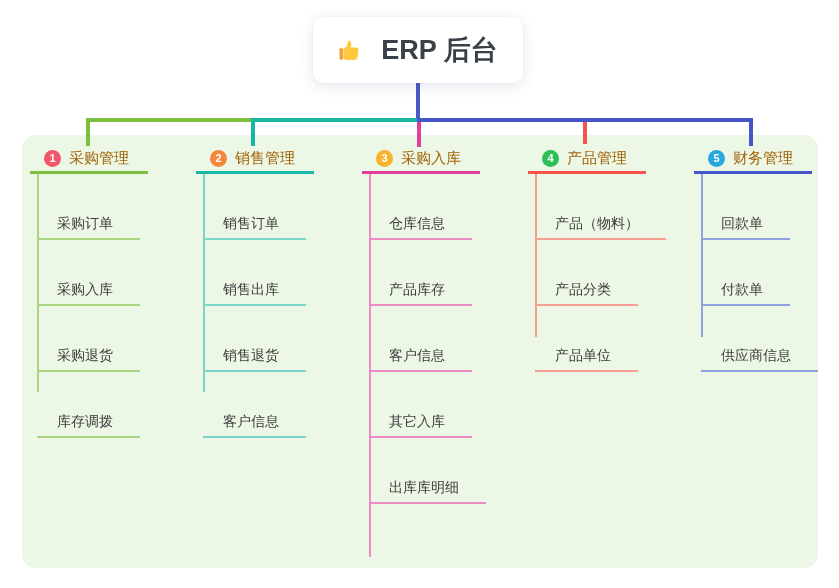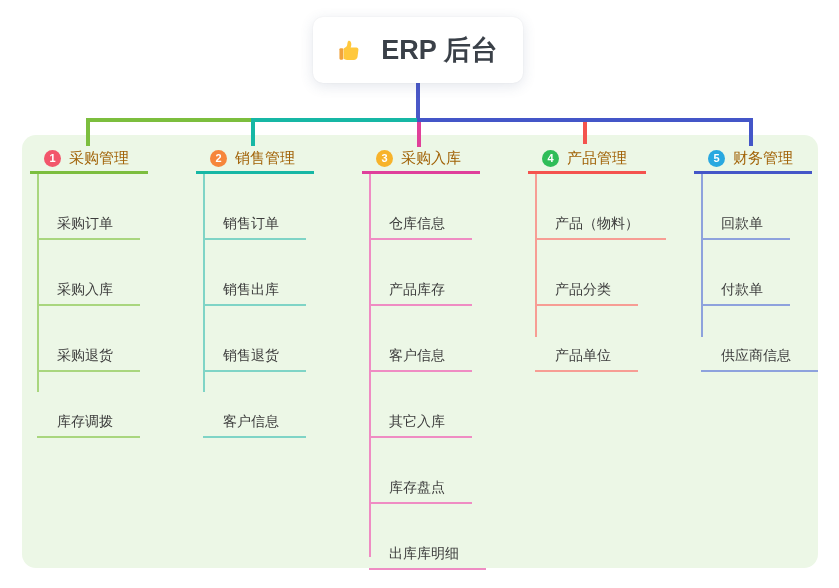--- a/index.html
+++ b/index.html
@@ -130,23 +130,20 @@
           <div class="child">
             <span class="child-label">产品库存</span>
           </div>
           <div class="child">
             <span class="child-label">客户信息</span>
           </div>
           <div class="child">
             <span class="child-label">其它入库</span>
           </div>
           <div class="child">
-            <span class="child-label">库存盘点</span>
-          </div>
-          <div class="child">
             <span class="child-label">出库库明细</span>
           </div>
         </div>
       </div>
       <div class="branch" style="left: 528px; --main: #f4534e; --light: #f79d94;">
         <div class="branch-header">
           <span class="badge" style="background: rgb(47, 189, 88);">4</span>
           <span class="branch-title">产品管理</span>
         </div>
         <div class="children">

